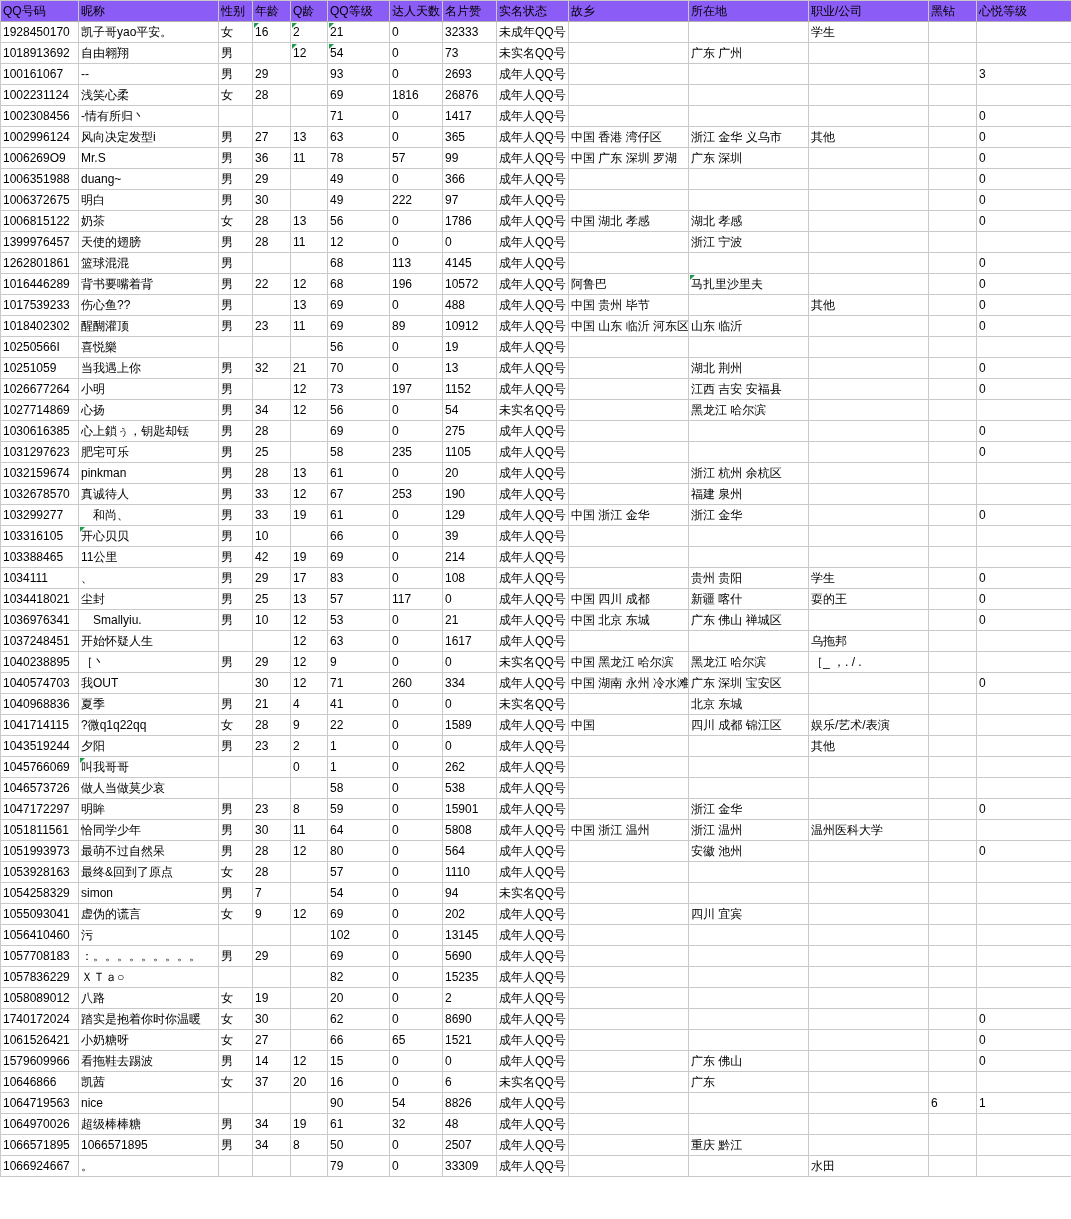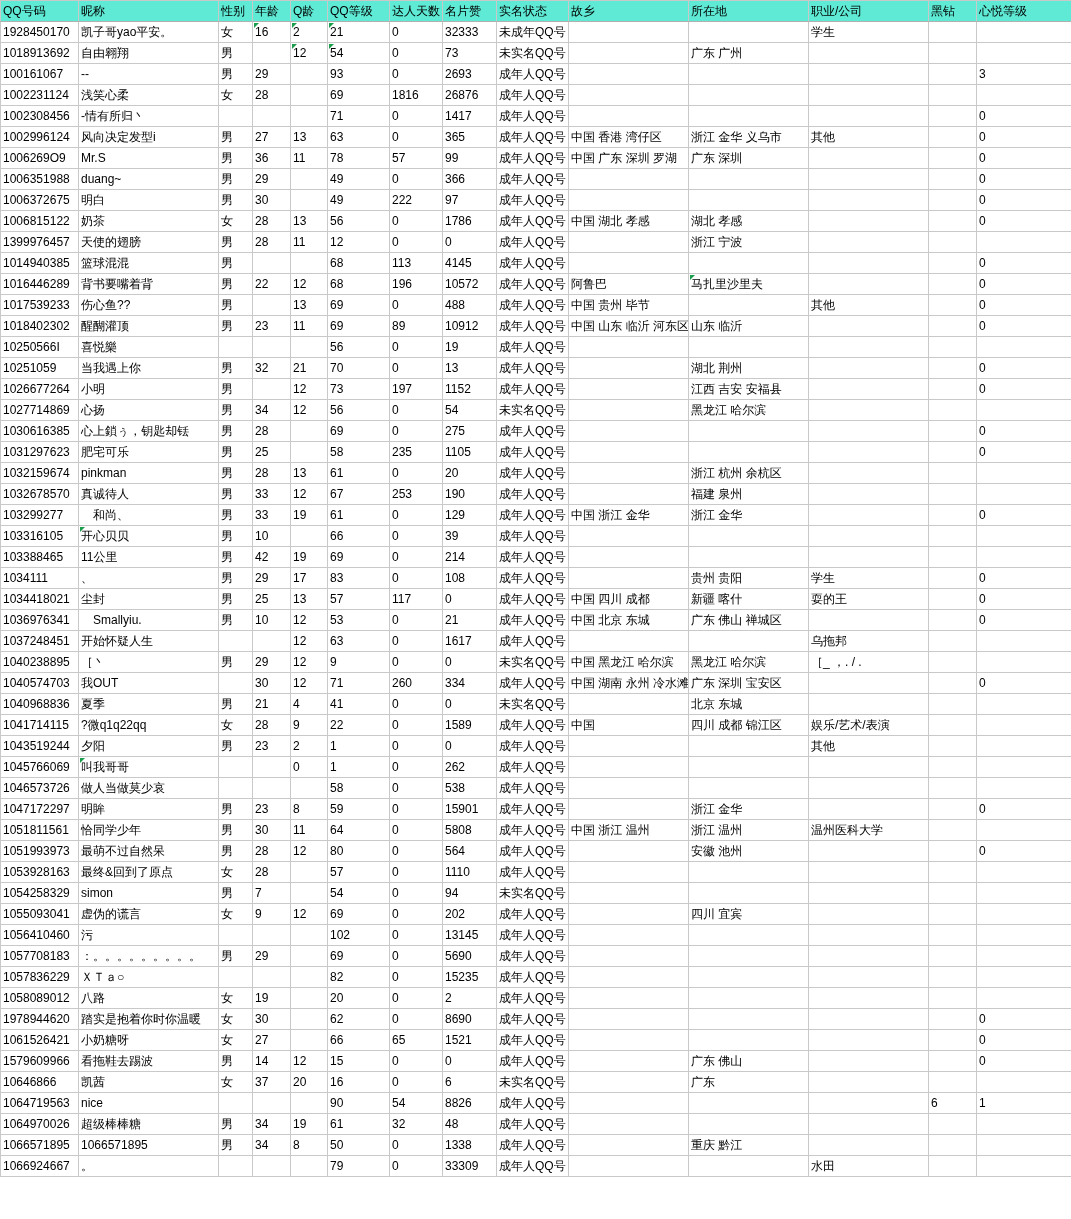--- a/index.html
+++ b/index.html
@@ -30,21 +30,21 @@
     line-height: 20px;
     font-weight: normal;
     font-size: 12px;
     text-align: left;
     vertical-align: middle;
     white-space: nowrap;
     overflow: hidden;
     box-sizing: border-box;
   }
   table.grid thead th {
-    background: #5eead4;
+    background: #8b5cf6;
     color: #000000;
     border-bottom: 1px solid #b0b0b0;
   }
   
   col.c0 { width: 78px; }
   col.c1 { width: 140px; }
   col.c2 { width: 34px; }
   col.c3 { width: 38px; }
   col.c4 { width: 37px; }
   col.c5 { width: 62px; }
@@ -279,21 +279,21 @@
           <td>0</td>
           <td>0</td>
           <td>成年人QQ号</td>
           <td></td>
           <td>浙江 宁波</td>
           <td></td>
           <td></td>
           <td></td>
         </tr>
         <tr>
-          <td>1014940385</td>
+          <td>1262801861</td>
           <td>篮球混混</td>
           <td>男</td>
           <td></td>
           <td></td>
           <td>68</td>
           <td>113</td>
           <td>4145</td>
           <td>成年人QQ号</td>
           <td></td>
           <td></td>
@@ -855,21 +855,21 @@
           <td>0</td>
           <td>2</td>
           <td>成年人QQ号</td>
           <td></td>
           <td></td>
           <td></td>
           <td></td>
           <td></td>
         </tr>
         <tr>
-          <td>1978944620</td>
+          <td>1740172024</td>
           <td>踏实是抱着你时你温暖</td>
           <td>女</td>
           <td>30</td>
           <td></td>
           <td>62</td>
           <td>0</td>
           <td>8690</td>
           <td>成年人QQ号</td>
           <td></td>
           <td></td>
@@ -958,21 +958,21 @@
           <td></td>
         </tr>
         <tr>
           <td>1066571895</td>
           <td>1066571895</td>
           <td>男</td>
           <td>34</td>
           <td>8</td>
           <td>50</td>
           <td>0</td>
-          <td>1338</td>
+          <td>2507</td>
           <td>成年人QQ号</td>
           <td></td>
           <td>重庆 黔江</td>
           <td></td>
           <td></td>
           <td></td>
         </tr>
         <tr>
           <td>1066924667</td>
           <td>。</td>

